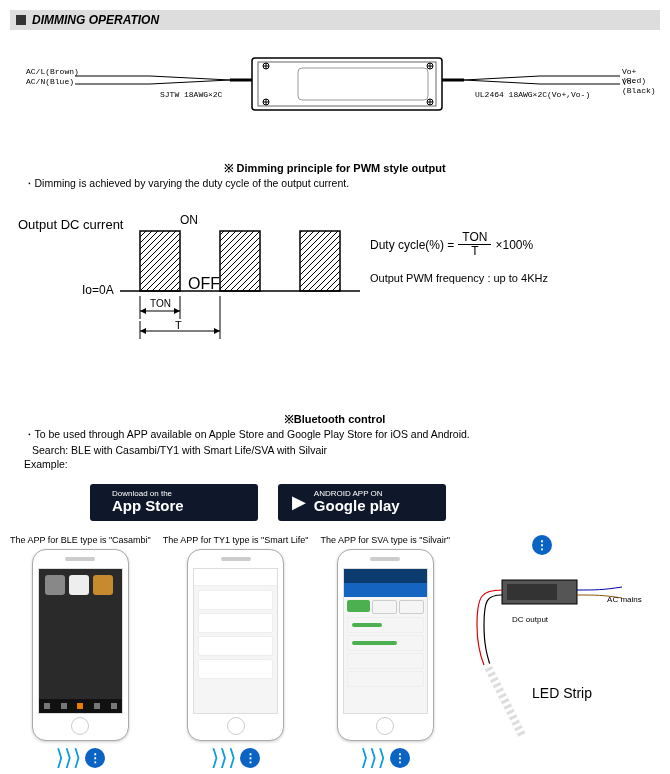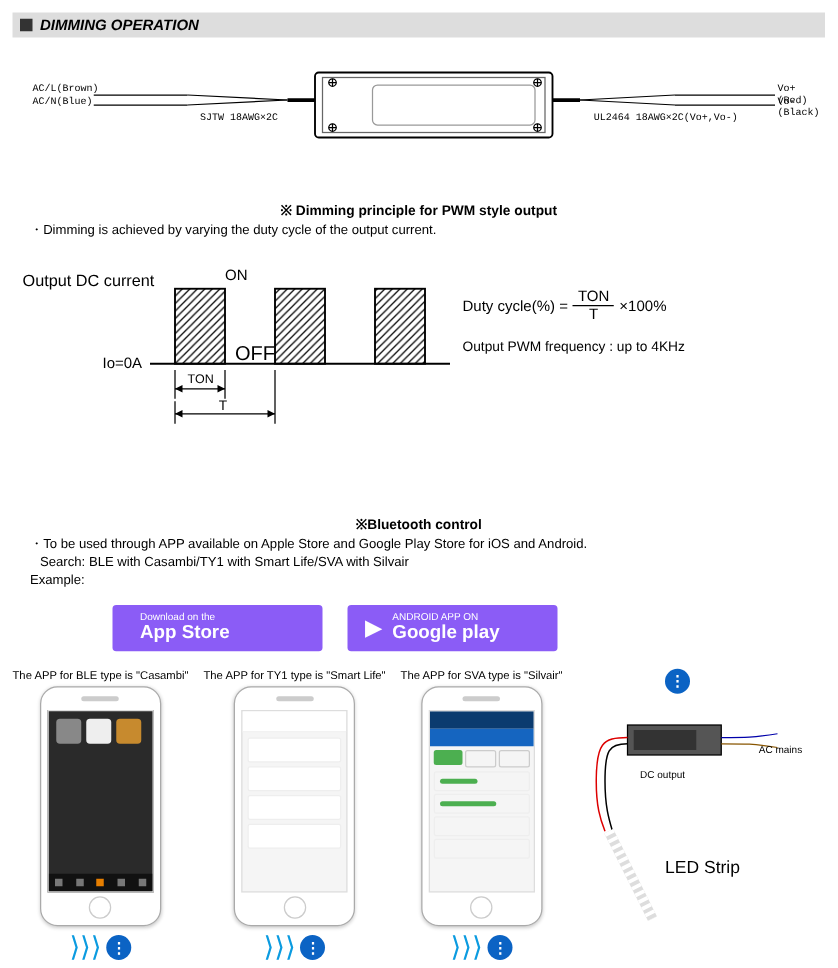--- a/index.html
+++ b/index.html
@@ -47,21 +47,21 @@
     margin: 20px 0 60px 0;
   }
   .pwm-graph { width: 360px; position: relative; height: 140px; }
   .pwm-text { flex: 1; font-size: 12px; padding-top: 20px; }
   .formula { display:flex; align-items:center; gap:4px; }
   .frac { display:inline-flex; flex-direction:column; align-items:center; font-size:12px; line-height:1.1;}
   .frac .num { border-bottom:1px solid #000; padding:0 4px;}
   .frac .den { padding:0 4px;}
   .store-buttons { display:flex; gap:20px; margin:14px 0 14px 80px;}
   .store-btn {
-    background:#8b5cf6; color:#fff; border-radius:3px; padding:6px 14px;
+    background:#0f172a; color:#fff; border-radius:3px; padding:6px 14px;
     display:flex; align-items:center; gap:8px; min-width:140px;
   }
   .store-btn .small{font-size:8px; line-height:1;}
   .store-btn .big{font-size:15px; font-weight:bold; line-height:1.1;}
   .apps-row { display:flex; gap:12px; align-items:flex-start; }
   .app-col { display:flex; flex-direction:column; align-items:center; font-size:9px;}
   .phone {
     width:95px; height:190px; border:1px solid #aaa; border-radius:14px;
     background:#fff; position:relative; margin-top:4px;
     box-shadow: 0 1px 3px rgba(0,0,0,.2);

